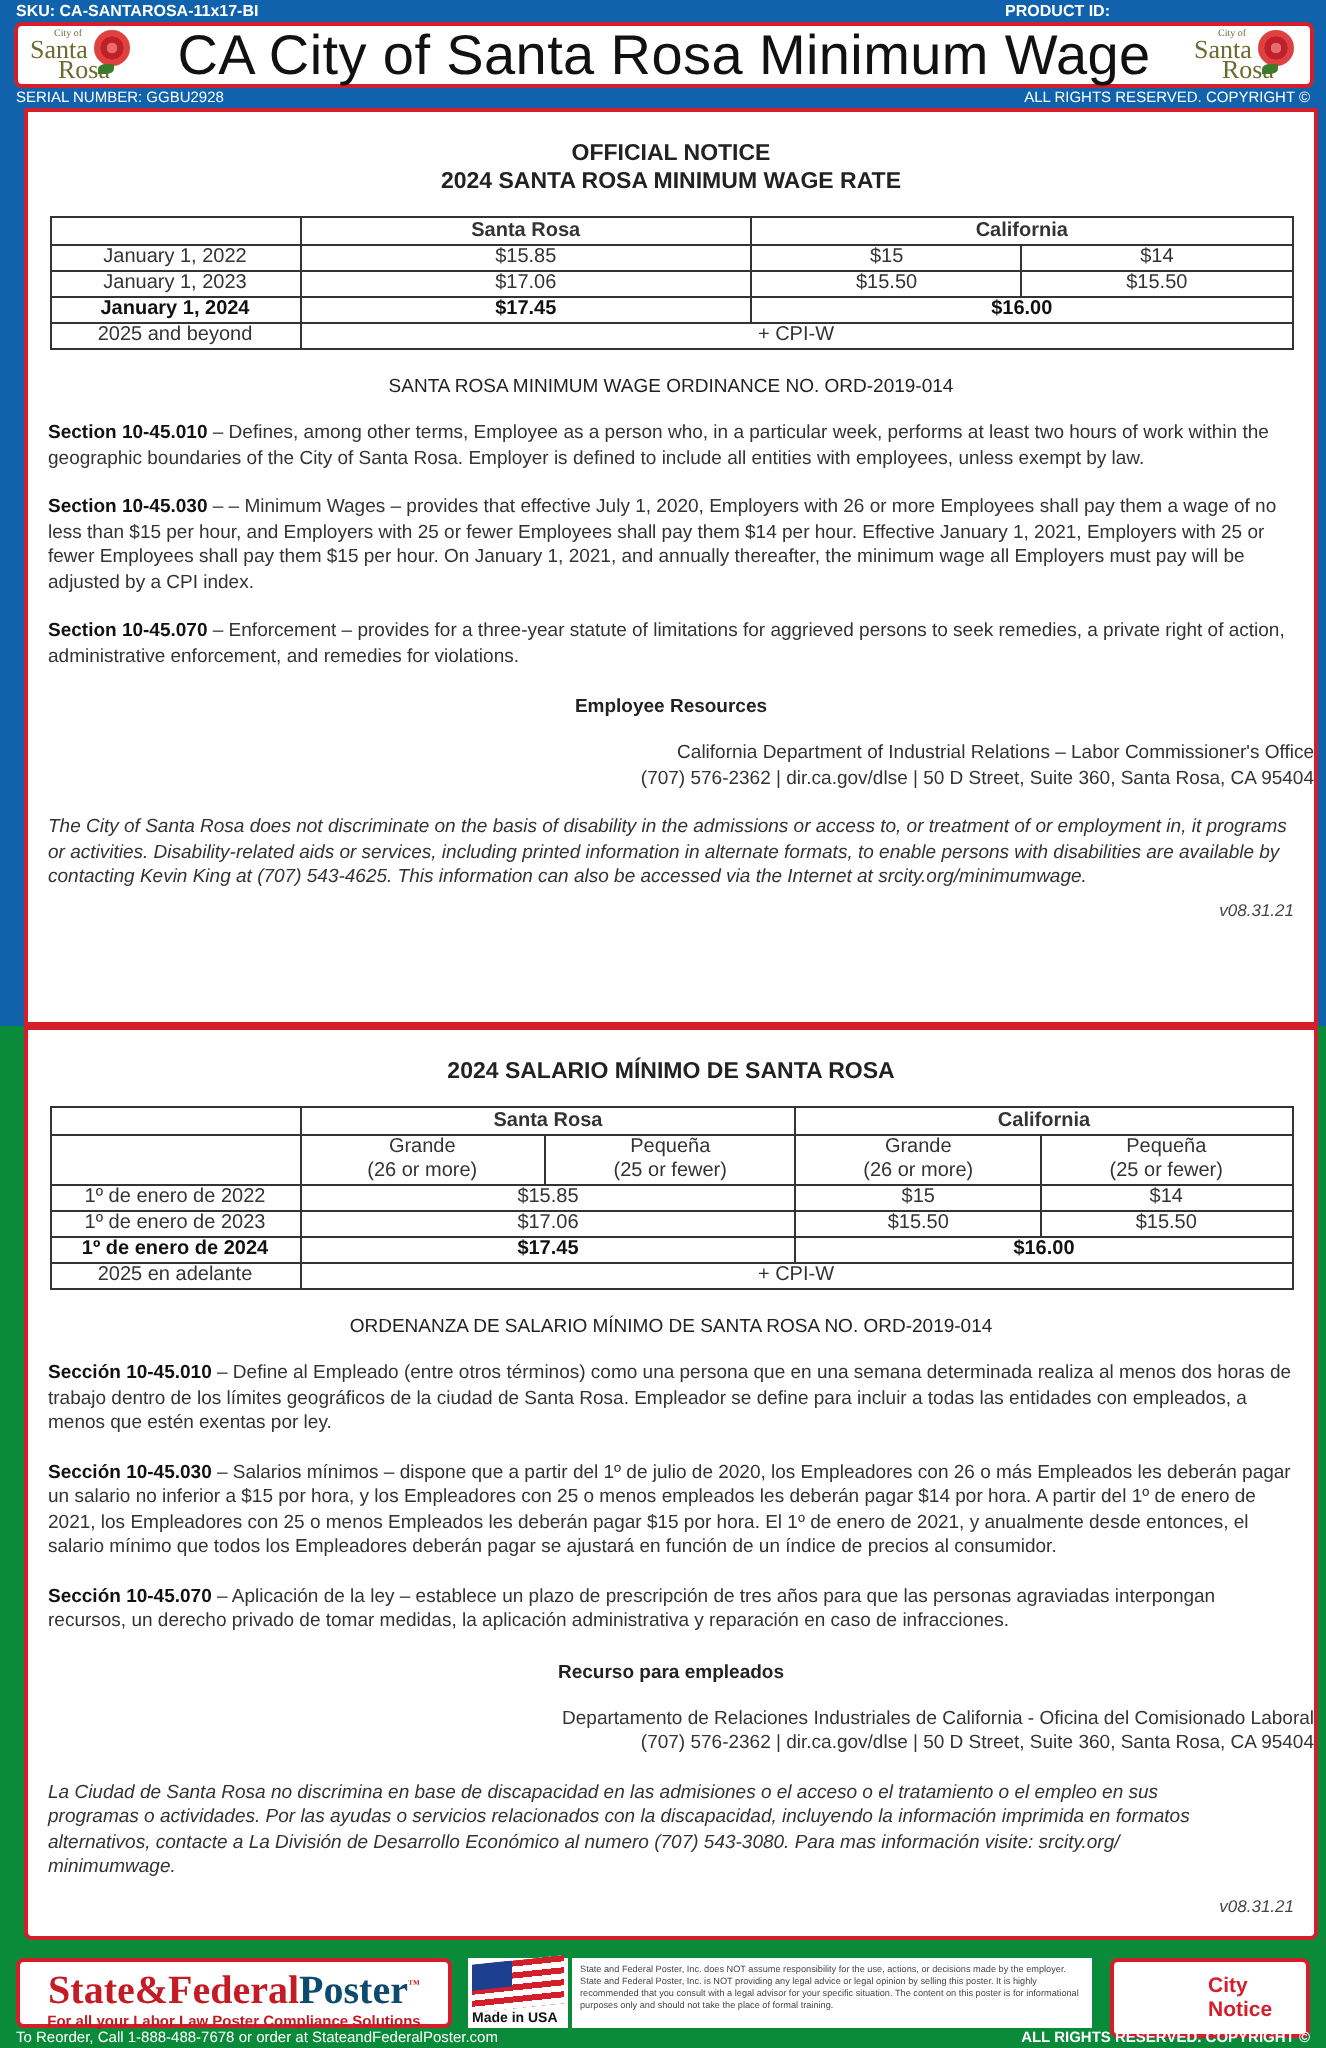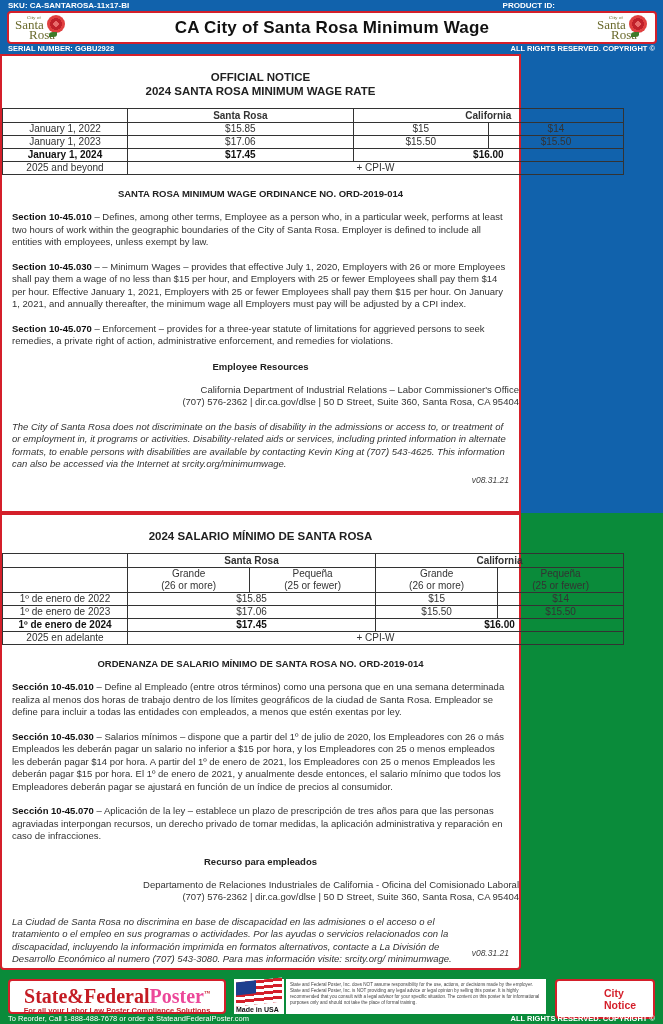--- a/index.html
+++ b/index.html
@@ -3,49 +3,49 @@
 <meta charset="utf-8">
 <style>
   * { box-sizing: border-box; margin: 0; padding: 0; }
   html, body { width: 663px; height: 1024px; overflow: hidden; }
   body { font-family: "Liberation Sans", sans-serif; color: #222; position: relative; background: #0a8b3a; }
   .bg-blue { position: absolute; left: 0; top: 0; width: 663px; height: 513px; background: #1162ac; }
   .bg-green { position: absolute; left: 0; top: 513px; width: 663px; height: 511px; background: #0a8b3a; }
   .topline { position: absolute; top: 0; left: 8px; right: 8px; height: 11px; font-size: 8px; font-weight: bold; color: #fff; display: flex; justify-content: space-between; line-height: 11px; }
   .topline .pid { margin-right: 100px; }
   .titlebox { position: absolute; top: 11px; left: 7px; width: 650px; height: 33px; background: #fff; border: 2px solid #d41f2a; border-radius: 4px; display: flex; align-items: center; justify-content: space-between; padding: 0 6px; }
-  .title { font-size: 17px; font-weight: bold; color: #111; letter-spacing: 0.2px; }
+  .title { font-size: 28px; font-weight: normal; color: #111; letter-spacing: 0.2px; }
   .logo { width: 52px; height: 28px; position: relative; font-family: "Liberation Serif", serif; color: #6b6b2e; }
   .logo .cityof { position: absolute; left: 12px; top: 1px; font-size: 5px; }
   .logo .santa { position: absolute; left: 0; top: 5px; font-size: 13px; line-height: 12px; }
   .logo .rosa { position: absolute; left: 14px; top: 15px; font-size: 13px; line-height: 12px; }
   .logo .rose { position: absolute; right: 2px; top: 1px; width: 18px; height: 18px; border-radius: 50%; background: radial-gradient(circle at 50% 50%, #e86b6b 0 20%, #c0202a 21% 45%, #e04040 46% 70%, #b5121c 71%); }
   .logo .leaf { position: absolute; right: 10px; top: 18px; width: 8px; height: 5px; background: #3f7a2a; border-radius: 50% 0; }
-  .serialline { position: absolute; top: 44px; left: 8px; right: 8px; height: 10px; font-size: 7.5px; font-weight: bold; color: #fff; display: flex; justify-content: space-between; line-height: 10px; text-align: right; }
-  .panel { position: absolute; left: 0; width: 521px; background: #fff; border: 2px solid #d41f2a; }
+  .serialline { position: absolute; top: 44px; left: 8px; right: 8px; height: 10px; font-size: 7.5px; font-weight: normal; color: #fff; display: flex; justify-content: space-between; line-height: 10px; text-align: right; }
+  .panel { position: absolute; left: 12px; width: 647px; background: #fff; border: 2px solid #d41f2a; }
   .panel-en { top: 54px; height: 459px; }
   .panel-es { top: 513px; height: 457px; border-radius: 0 0 4px 4px; }
   .ptitle { text-align: center; font-weight: bold; font-size: 11.5px; line-height: 14px; margin-top: 14px; }
   table.wage { border-collapse: collapse; margin: 10px auto 0; width: 622px; font-size: 10px; }
   table.wage td { border: 1px solid #333; text-align: center; height: 13px; line-height: 12px; padding: 0 2px; color: #333; }
   table.wage td.hdr { font-weight: bold; height: 14px; text-align: center; }
   table.wage tr.bold td { font-weight: bold; color: #111; }
   table.wage td.first { width: 125px; }
-  .ordtitle { text-align: center; font-weight: bold; font-size: 9.5px; margin-top: 13px; color: #222; }
+  .ordtitle { text-align: center; font-weight: normal; font-size: 9.5px; margin-top: 13px; color: #222; }
   .para { font-size: 9.5px; line-height: 12.5px; margin: 12px 10px 0; color: #333; }
   .para b { color: #111; }
   .subhead { text-align: center; font-weight: bold; font-size: 9.5px; margin-top: 13px; }
   .contact { text-align: right; font-size: 9.5px; line-height: 12.5px; margin-top: 12px; color: #333; }
   .italic { font-style: italic; font-size: 9.5px; line-height: 12.5px; margin: 12px 10px 0; color: #333; }
   .ver { text-align: right; font-style: italic; font-size: 8.5px; margin: 4px 10px 0; color: #444; }
   .ver-es { position: absolute; right: 10px; bottom: 10px; font-style: italic; font-size: 8.5px; color: #444; }
   .footer { position: absolute; top: 979px; left: 8px; width: 647px; height: 35px; }
   .brand { position: absolute; left: 0; top: 0; width: 218px; height: 35px; background: #fff; border: 2px solid #d41f2a; border-radius: 4px; text-align: center; }
   .brand .name { font-family: "Liberation Serif", serif; font-weight: bold; font-size: 20px; line-height: 20px; margin-top: 2px; color: #c41c24; }
-  .brand .name .poster { color: #ec4899; }
+  .brand .name .poster { color: #0c4a6e; }
   .brand .tag { font-size: 7.5px; font-weight: bold; color: #c41c24; line-height: 9px; }
   .flagbox { position: absolute; left: 226px; top: 0; width: 50px; height: 35px; background: #fff; }
   .flag { position: absolute; left: 2px; top: 1px; width: 46px; height: 24px; background: repeating-linear-gradient(180deg, #d41f2a 0 3px, #fff 3px 6px); transform: skewY(-6deg); }
   .flag .stars { position: absolute; left: 0; top: 0; width: 20px; height: 13px; background: #1d3f8f; }
   .madein { position: absolute; left: 2px; bottom: 1px; font-size: 7px; font-weight: bold; color: #111; }
   .disclaimer { position: absolute; left: 278px; top: 0; width: 260px; height: 35px; background: #fff; font-size: 4.6px; line-height: 6px; color: #444; padding: 3px 4px; }
   .citynotice { position: absolute; right: 0; top: 0; width: 100px; height: 40px; background: #fff; border: 2px solid #d41f2a; border-radius: 4px; display: flex; align-items: center; justify-content: center; font-size: 10.5px; font-weight: bold; color: #d41f2a; padding-left: 47px; }
   .reorder { position: absolute; left: 8px; top: 1014px; font-size: 7.5px; color: #fff; line-height: 10px; }
   .bottomright { position: absolute; right: 8px; top: 1014px; font-size: 7.5px; font-weight: bold; color: #fff; line-height: 10px; }
 </style>

